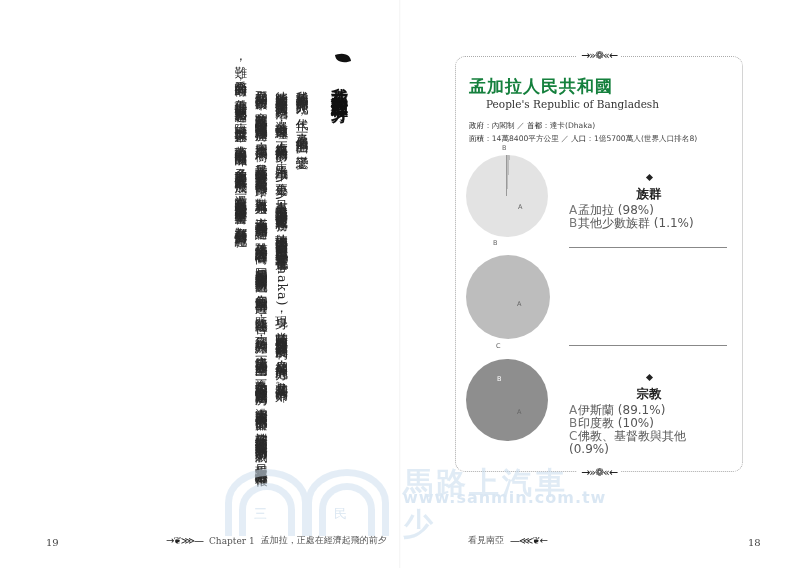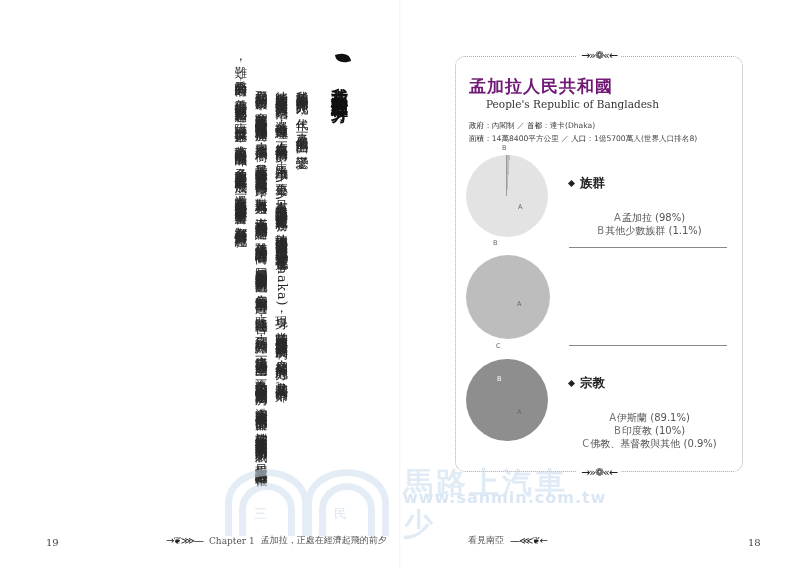--- a/index.html
+++ b/index.html
@@ -20,32 +20,32 @@
   .footer-left-chap .chap-en { font-family:"DejaVu Serif", serif; font-size:9px; }
   .ornament-small { font-size:10px; color:#222; letter-spacing:-1px; font-family:"DejaVu Sans", sans-serif; }
   .footer-right-label { position:absolute; left:68px; top:534px; font-size:9px; color:#555; display:flex; align-items:center; gap:6px; font-family:"DejaVu Sans", sans-serif; }
   .footer-right-num { position:absolute; left:348px; top:537px; font-size:10px; color:#444; }
 
   
   .card { position:absolute; left:55px; top:56px; width:286px; height:414px; border:1px dotted #aaa; border-radius:10px; }
   .card-ornament { position:absolute; left:50%; transform:translateX(-50%); background:#fff; padding:0 4px; font-size:11px; color:#222; font-family:"DejaVu Sans", sans-serif; letter-spacing:-1px; }
   .card-ornament.top { top:-8px; }
   .card-ornament.bottom { bottom:-8px; }
-  .country-title { position:absolute; left:13px; top:18px; font-size:17px; font-weight:bold; letter-spacing:1px; color:#701a75; }
+  .country-title { position:absolute; left:13px; top:18px; font-size:17px; font-weight:bold; letter-spacing:1px; color:#15803d; }
   .country-en { position:absolute; left:30px; top:41px; font-size:10.5px; color:#333; }
   .facts { position:absolute; left:13px; top:62px; font-size:7.6px; color:#444; line-height:13px; font-family:"DejaVu Sans", sans-serif; }
   .facts b { font-weight:normal; color:#222; }
 
   .pie { position:absolute; border-radius:50%; }
   .pie-label { position:absolute; font-size:6.5px; color:#666; font-family:"DejaVu Sans", sans-serif; }
 
   .section { position:absolute; left:113px; width:160px; }
-  .section-title { font-size:12.5px; font-weight:bold; color:#222; display:flex; align-items:center; gap:6px; }
+  .section-title { font-size:12.5px; font-weight:bold; color:#222; display:flex; align-items:center; gap:6px;flex-direction:column; }
   .diamond { width:5px; height:5px; background:#222; transform:rotate(45deg); display:inline-block; }
-  .legend { margin-top:19px; font-size:10px; color:#555; line-height:13px; font-family:"DejaVu Sans", sans-serif;text-align:center; }
+  .legend { margin-top:1px; font-size:12px; color:#555; line-height:13px; font-family:"DejaVu Sans", sans-serif; }
   .legend .key { display:inline-block; width:9px; color:#777; }
   .section-rule { position:absolute; left:113px; width:158px; height:1px; background:#888; }
 
   
   .watermark { position:absolute; left:225px; top:455px; width:360px; height:70px; pointer-events:none; opacity:0.55; }
   .wm-arch { position:absolute; border-radius:50% 50% 0 0; border:7px solid #cfe0ef; border-bottom:none; }
   .wm-text-cn { position:absolute; left:178px; top:8px; font-size:30px; color:#c8dced; letter-spacing:3px; font-family:"DejaVu Sans", sans-serif; font-weight:bold; }
   .wm-text-url { position:absolute; left:178px; top:33px; font-size:16px; color:#bdd4ea; letter-spacing:1px; font-family:"DejaVu Sans", sans-serif; font-weight:bold; }
   .wm-char { position:absolute; font-size:13px; color:#bcd2e6; }
 </style>

